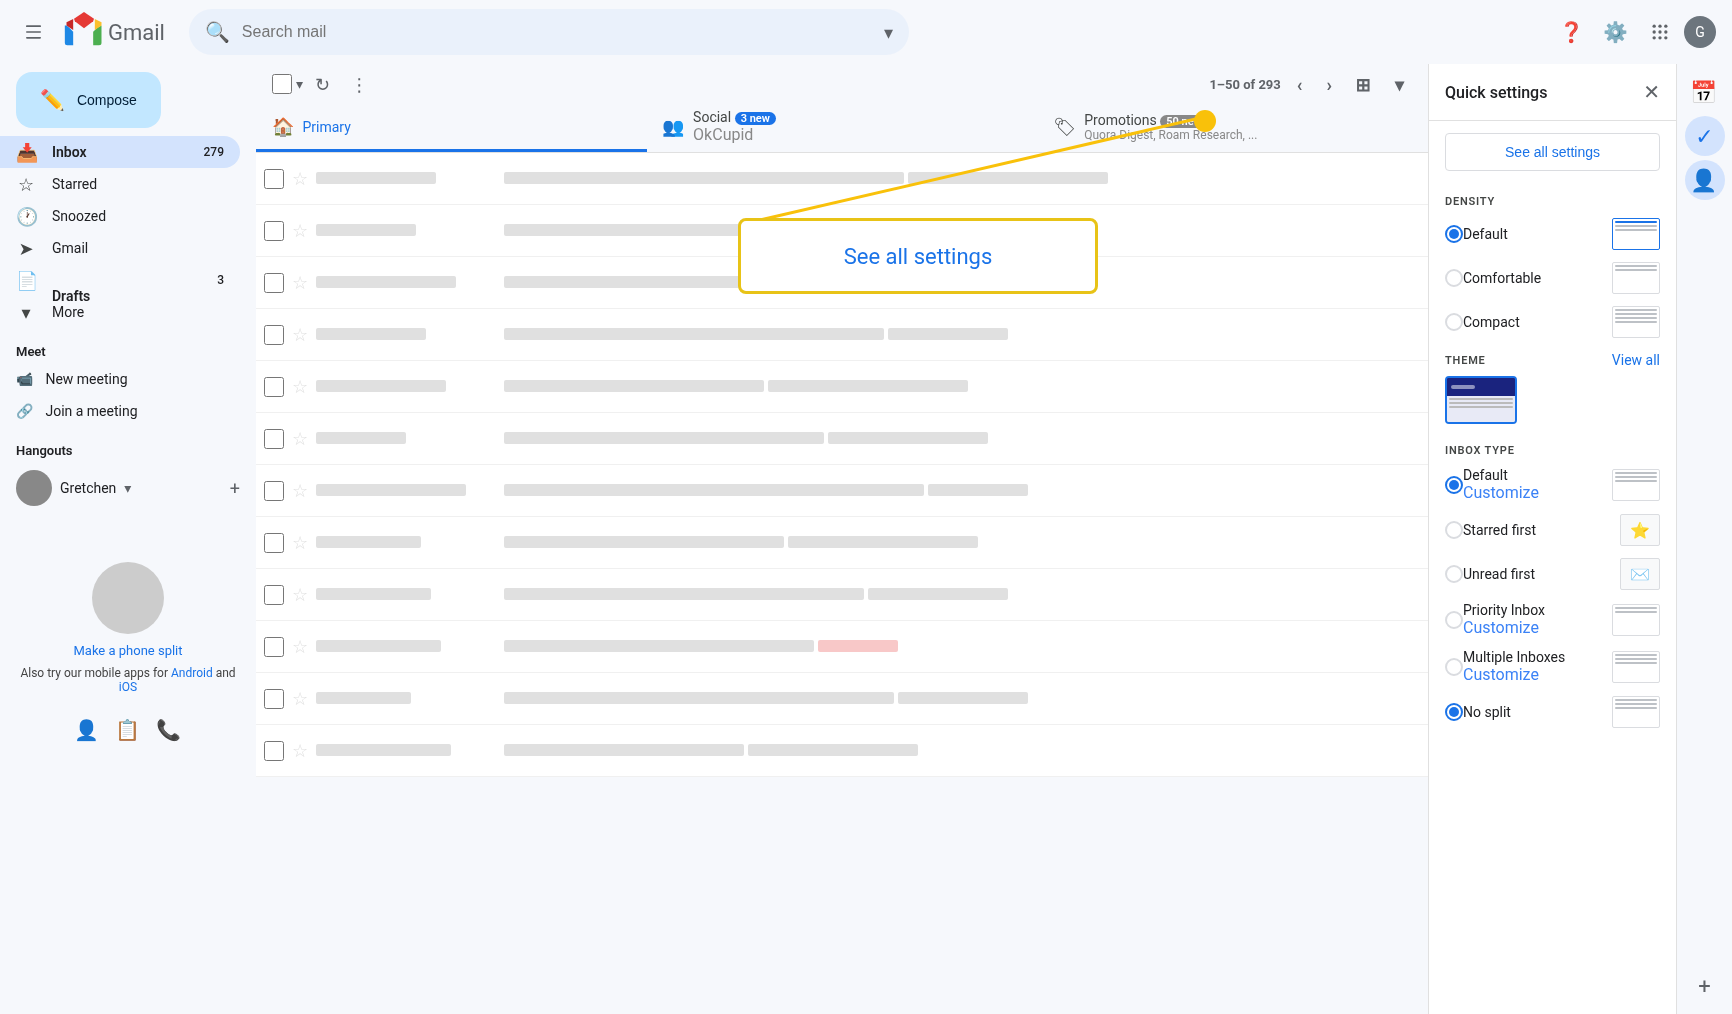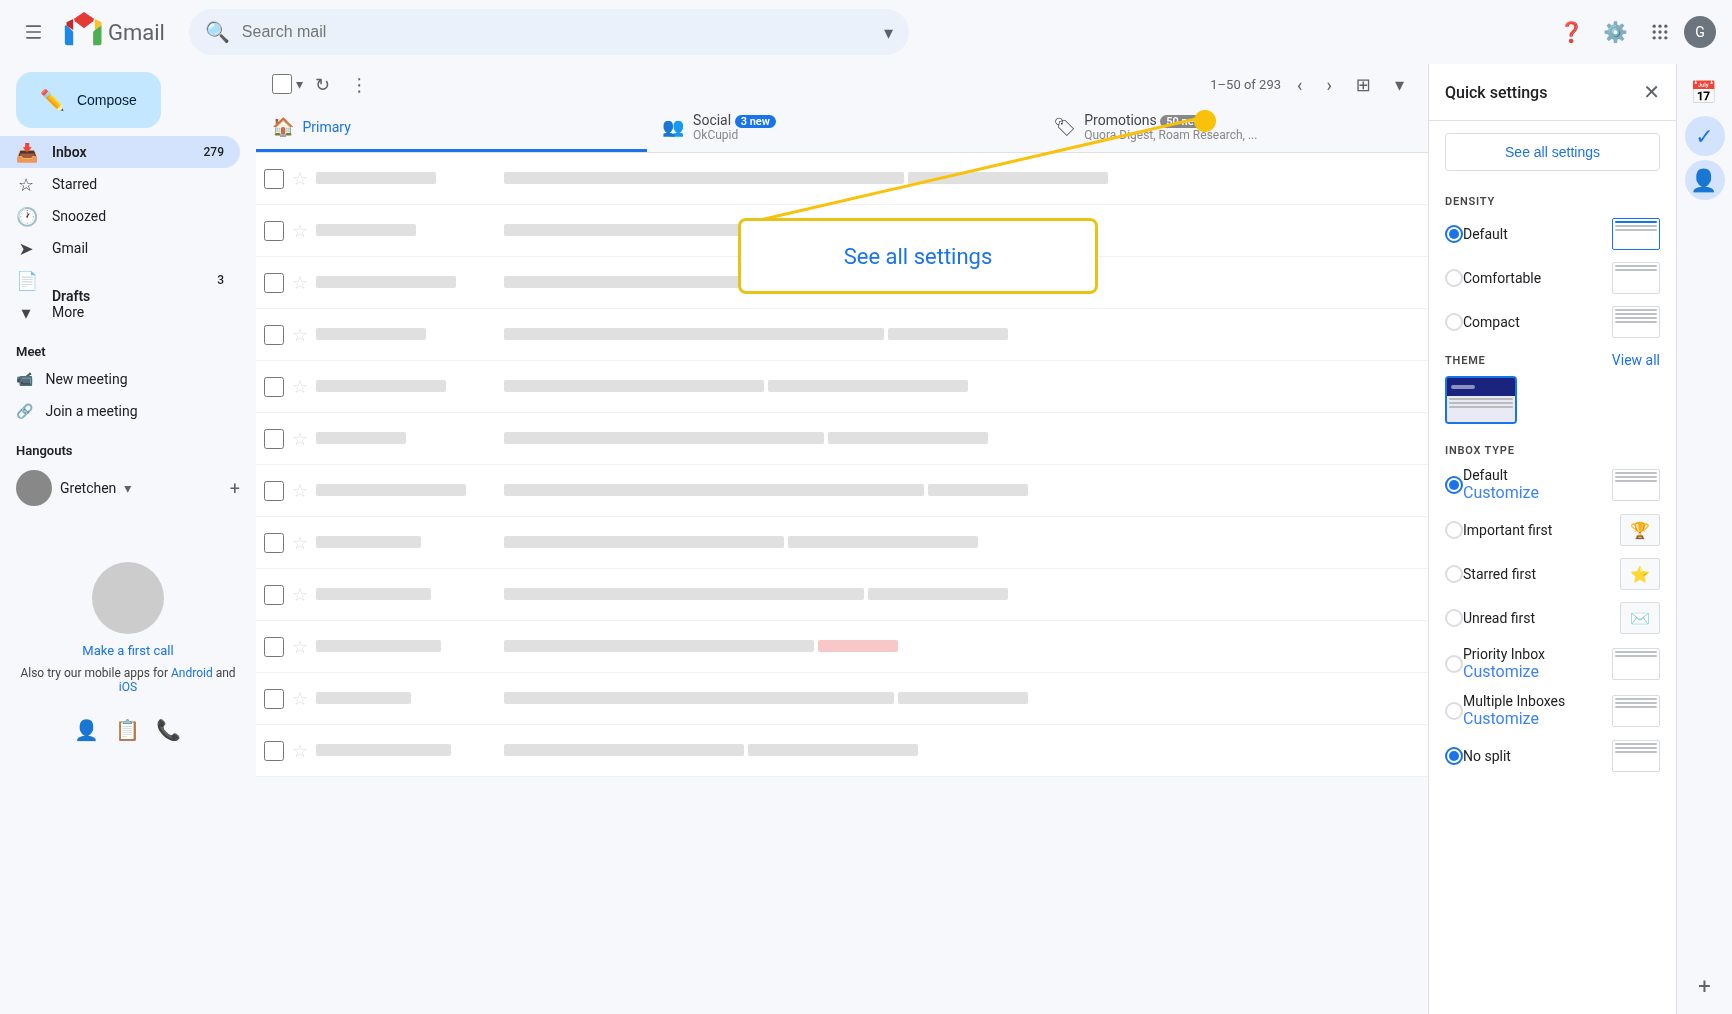--- a/index.html
+++ b/index.html
@@ -41,21 +41,21 @@
     .phone-text a { color: #1a73e8; text-decoration: none; }
     .sidebar-bottom-icons { display: flex; justify-content: center; gap: 16px; padding: 8px; }
 
     
     .content-area { flex: 1; display: flex; flex-direction: column; overflow: hidden; position: relative; }
 
     
     .toolbar { display: flex; align-items: center; padding: 4px 16px; gap: 4px; min-height: 40px; }
     .toolbar-checkbox { width: 20px; height: 20px; }
     .toolbar-btn { padding: 4px 8px; border-radius: 4px; cursor: pointer; color: #5f6368; font-size: 18px; display: flex; align-items: center; justify-content: center; }
-    .toolbar-right { margin-left: auto; display: flex; align-items: center; gap: 8px; font-size: 13px; color: #5f6368; }
+    .toolbar-right { margin-left: auto; display: flex; align-items: center; gap: 8px; font-size: 13px; color: #5f6368; font-weight: bold; }
 
     
     .tabs { display: flex; border-bottom: 1px solid #e0e0e0; }
     .tab { display: flex; align-items: center; gap: 8px; padding: 0 16px; height: 48px; cursor: pointer; font-size: 14px; color: #444746; border-bottom: 3px solid transparent; flex: 1; }
     .tab.active { color: #1a73e8; border-bottom: 3px solid #1a73e8; }
     .tab-icon { font-size: 18px; }
     .tab-badge { background: #1a73e8; color: white; border-radius: 8px; padding: 0 6px; font-size: 11px; font-weight: 600; }
     .tab-badge.grey { background: #888; }
 
     
@@ -187,21 +187,21 @@
     <div class="nav-section">Hangouts</div>
     <div class="hangouts-user">
       <div class="hangouts-avatar"></div>
       <span>Gretchen</span>
       <span style="color:#5f6368; font-size:14px;">▾</span>
       <span style="margin-left:auto; color:#5f6368; font-size:18px;">+</span>
     </div>
 
     <div class="phone-call-section">
       <div class="phone-avatar"></div>
-      <a href="#" class="phone-link">Make a first call</a>
+      <a href="#" class="phone-link">Make a phone split</a>
       <div class="phone-text">
         Also try our mobile apps for <a href="#">Android</a> and <a href="#">iOS</a>
       </div>
     </div>
 
     <div class="sidebar-bottom-icons">
       <span style="font-size:20px; color:#5f6368; cursor:pointer;">👤</span>
       <span style="font-size:20px; color:#5f6368; cursor:pointer;">📋</span>
       <span style="font-size:20px; color:#5f6368; cursor:pointer;">📞</span>
     </div>
@@ -225,21 +225,21 @@
 
     <div class="tabs">
       <div class="tab active">
         <span class="tab-icon">🏠</span>
         <span>Primary</span>
       </div>
       <div class="tab">
         <span class="tab-icon">👥</span>
         <div>
           <div>Social <span class="tab-badge">3 new</span></div>
-          <div style="font-size:12px; color:#888;">OkCupid</div>
+          <div style="font-size:16px; color:#888;">OkCupid</div>
         </div>
       </div>
       <div class="tab">
         <span class="tab-icon">🏷</span>
         <div>
           <div>Promotions <span class="tab-badge grey">50 new</span></div>
           <div style="font-size:12px; color:#888;">Quora Digest, Roam Research, ...</div>
         </div>
       </div>
     </div>
@@ -418,25 +418,20 @@
     <div class="qs-radio-row">
       <div class="qs-radio selected"></div>
       <div class="qs-radio-label">Default<span class="customize">Customize</span></div>
       <div class="density-preview-box">
         <div class="dline"></div>
         <div class="dline"></div>
         <div class="dline"></div>
       </div>
     </div>
 
-    <div class="qs-radio-row">
-      <div class="qs-radio"></div>
-      <span class="qs-radio-label">Important first</span>
-      <div style="width:40px; height:32px; background:#f8f9fa; border:1px solid #dadce0; border-radius:2px; display:flex; align-items:center; justify-content:center; font-size:16px; color:#fbbc04;">🏆</div>
-    </div>
 
     <div class="qs-radio-row">
       <div class="qs-radio"></div>
       <span class="qs-radio-label">Starred first</span>
       <div style="width:40px; height:32px; background:#f8f9fa; border:1px solid #dadce0; border-radius:2px; display:flex; align-items:center; justify-content:center; font-size:16px; color:#fbbc04;">⭐</div>
     </div>
 
     <div class="qs-radio-row">
       <div class="qs-radio"></div>
       <span class="qs-radio-label">Unread first</span>

